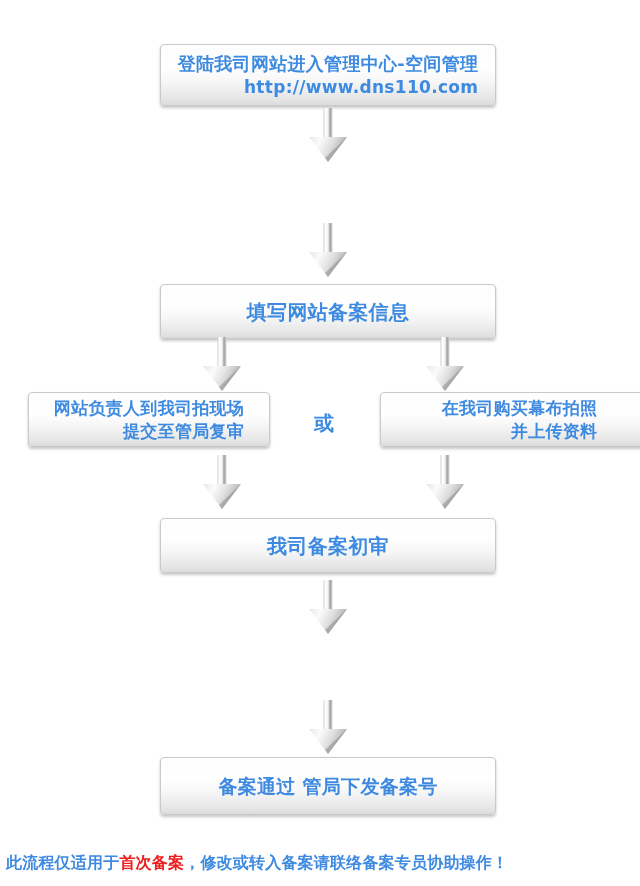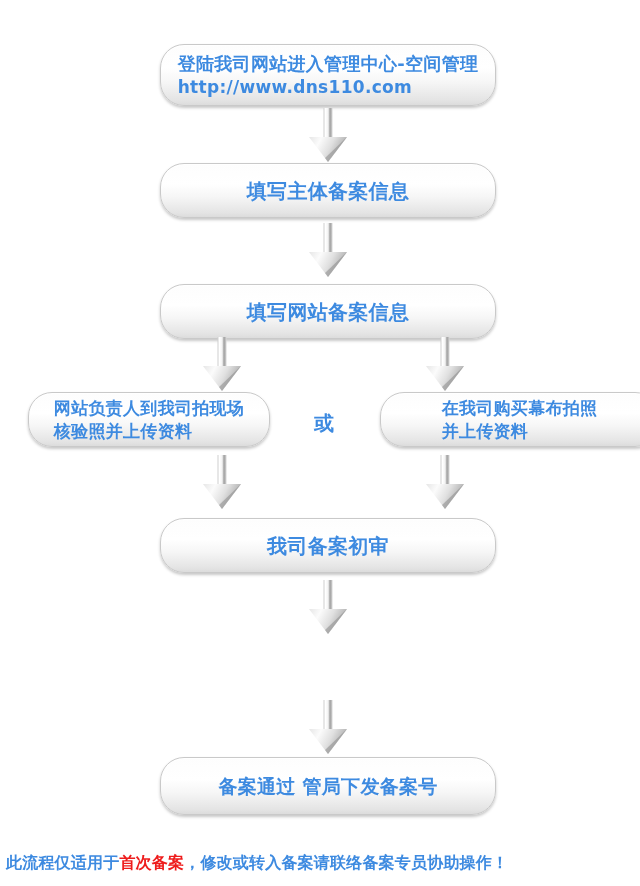--- a/index.html
+++ b/index.html
@@ -22,33 +22,33 @@
     top: 0;
     width: 640px;
     height: 886px;
   }
 
   
   .flow-box {
     position: absolute;
     box-sizing: border-box;
     border: 1px solid #c9c9c9;
-    border-radius: 24px;
+    border-radius: 4px;
     background: linear-gradient(to bottom,
         #fdfdfd 0%,
         #ffffff 38%,
         #f6f6f6 62%,
         #e4e4e4 92%,
         #dcdcdc 100%);
     box-shadow: 0 2px 3px rgba(0,0,0,0.22),
                 inset 0 1px 0 rgba(255,255,255,0.95);
     display: flex;
     align-items: center;
     justify-content: center;
-    text-align: left;
+    text-align: right;
   }
   .flow-box .box-text {
     color: #3d8ae0;
     font-weight: bold;
     line-height: 1.30;
     white-space: pre-line;
     letter-spacing: 0.3px;
   }
 
   
@@ -137,31 +137,28 @@
     </defs>
   </svg>
 
   <div class="flow-box" id="box-login">
     <div class="box-text">
       <span>登陆我司网站进入管理中心-空间管理</span>
       <span class="sub-url">http://www.dns110.com</span>
     </div>
   </div>
 
-  <div class="flow-box" id="box-entity">
-    <div class="box-text">填写主体备案信息</div>
-  </div>
 
   <div class="flow-box" id="box-site">
     <div class="box-text">填写网站备案信息</div>
   </div>
 
   <div class="flow-box" id="box-onsite">
     <div class="box-text">网站负责人到我司拍现场
-核验照并上传资料</div>
+提交至管局复审</div>
   </div>
 
   <div id="or-label">或</div>
 
   <div class="flow-box" id="box-curtain">
     <div class="box-text">在我司购买幕布拍照
 并上传资料</div>
   </div>
 
   <div class="flow-box" id="box-review">

